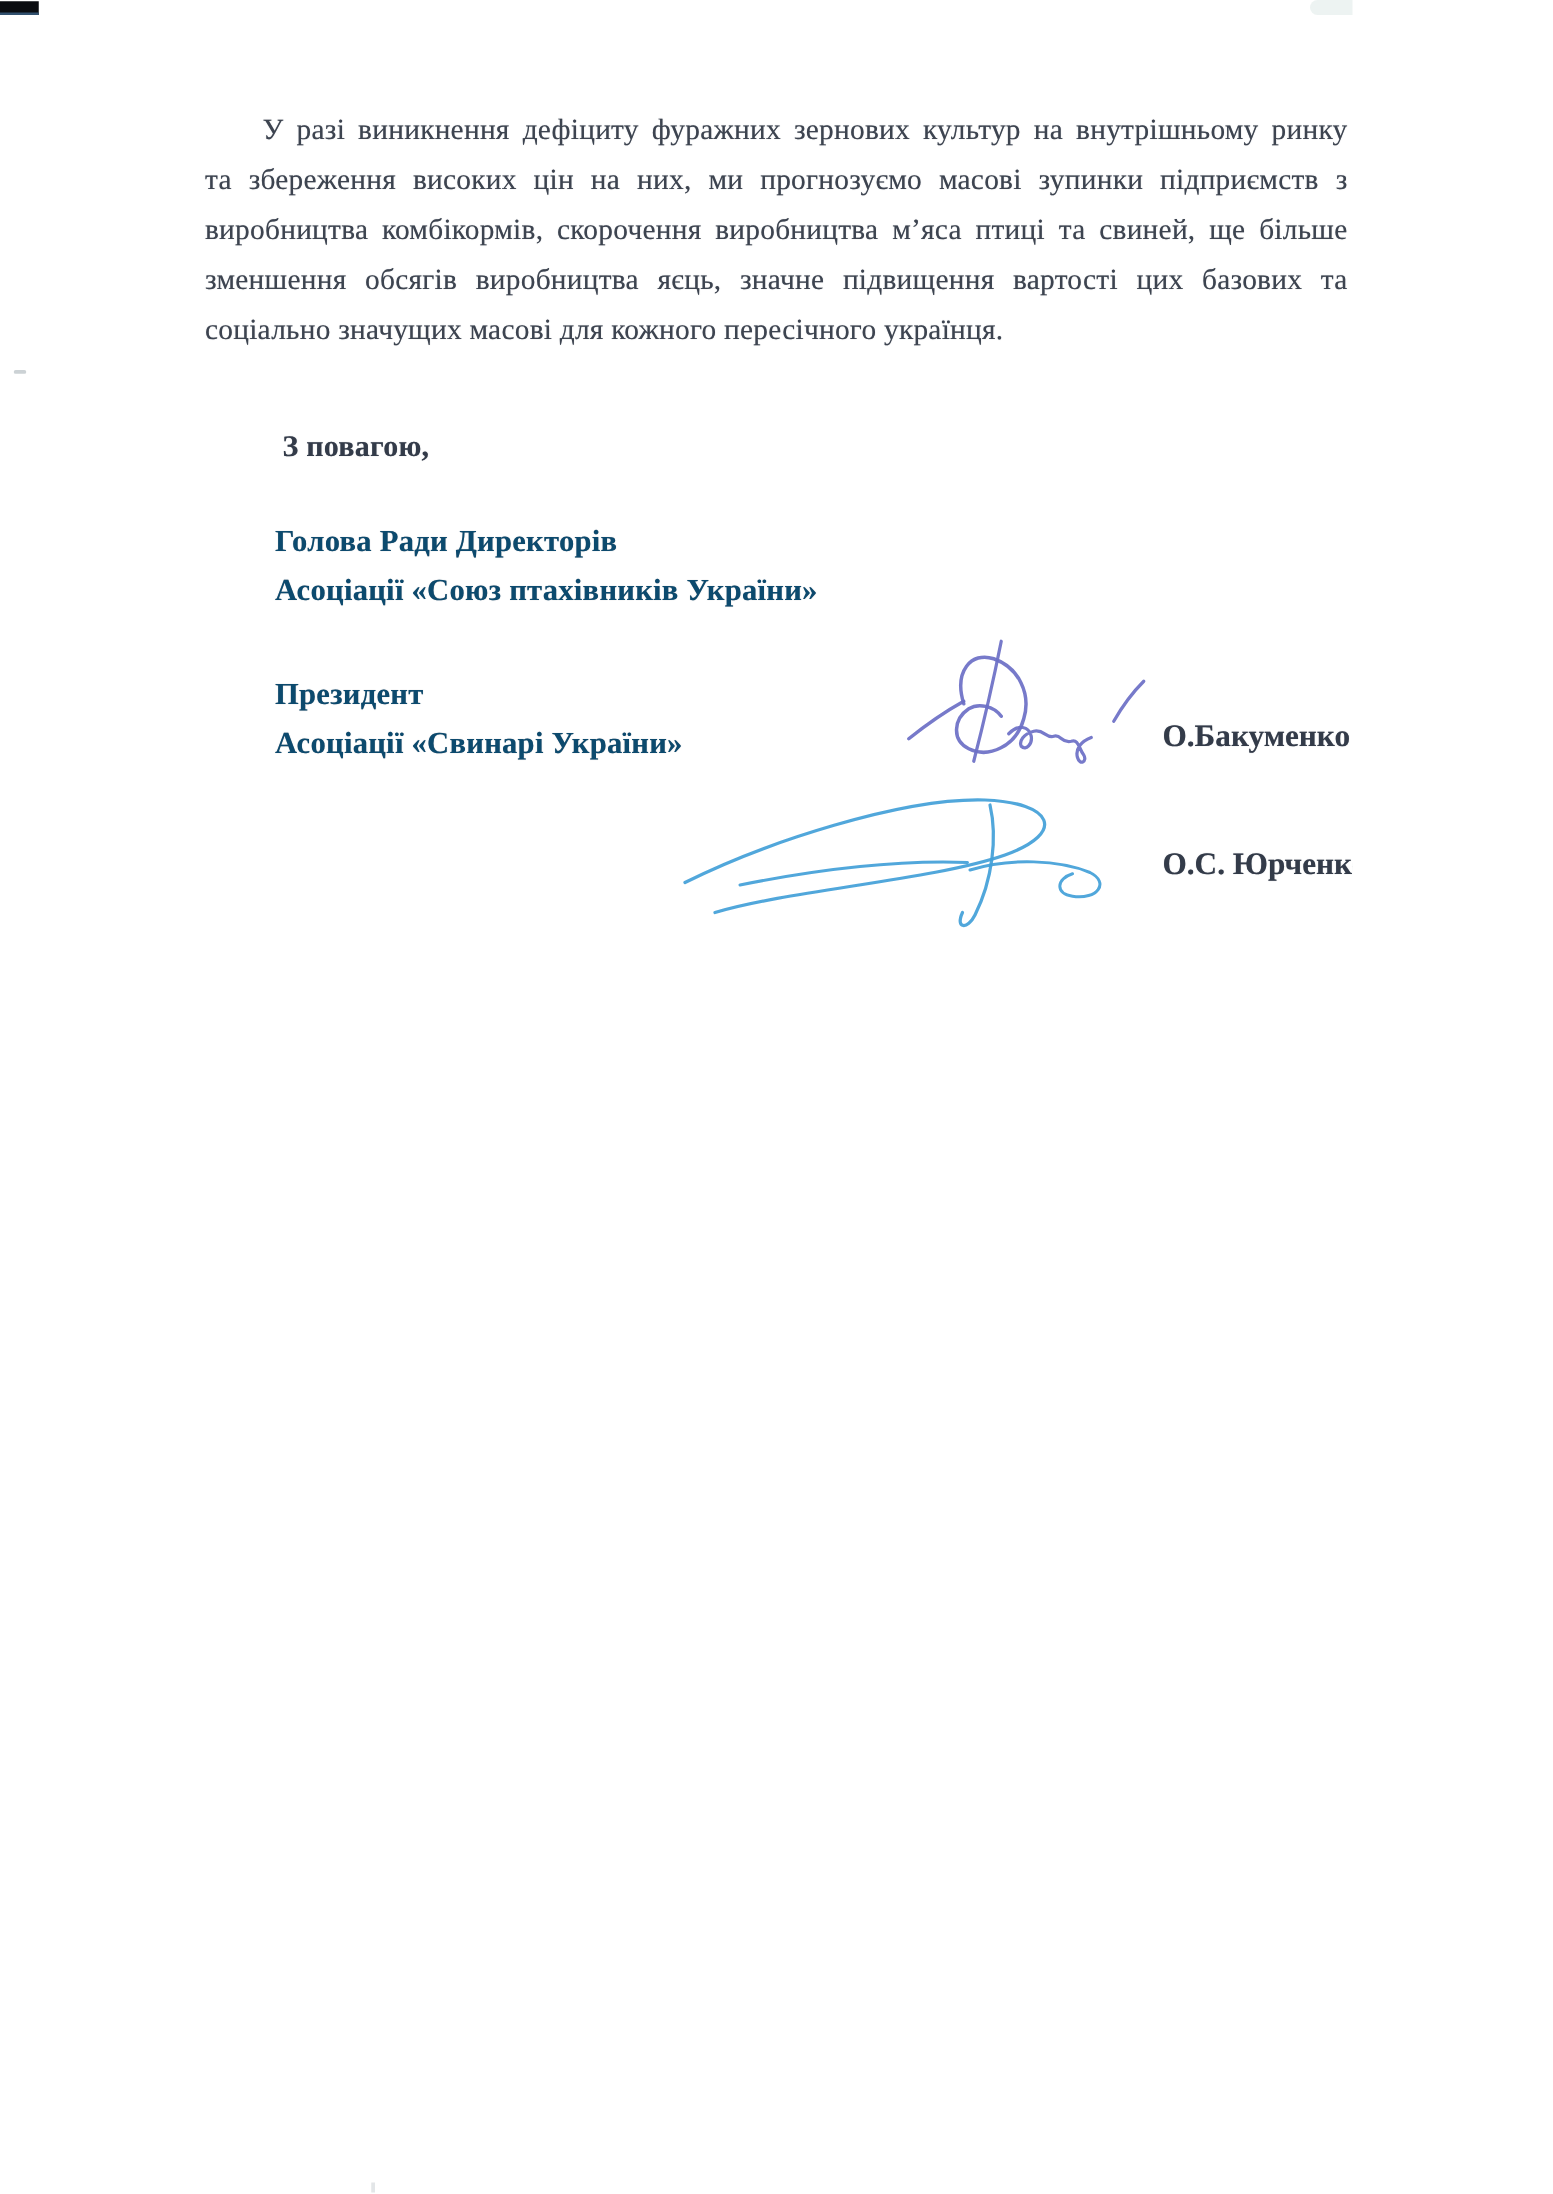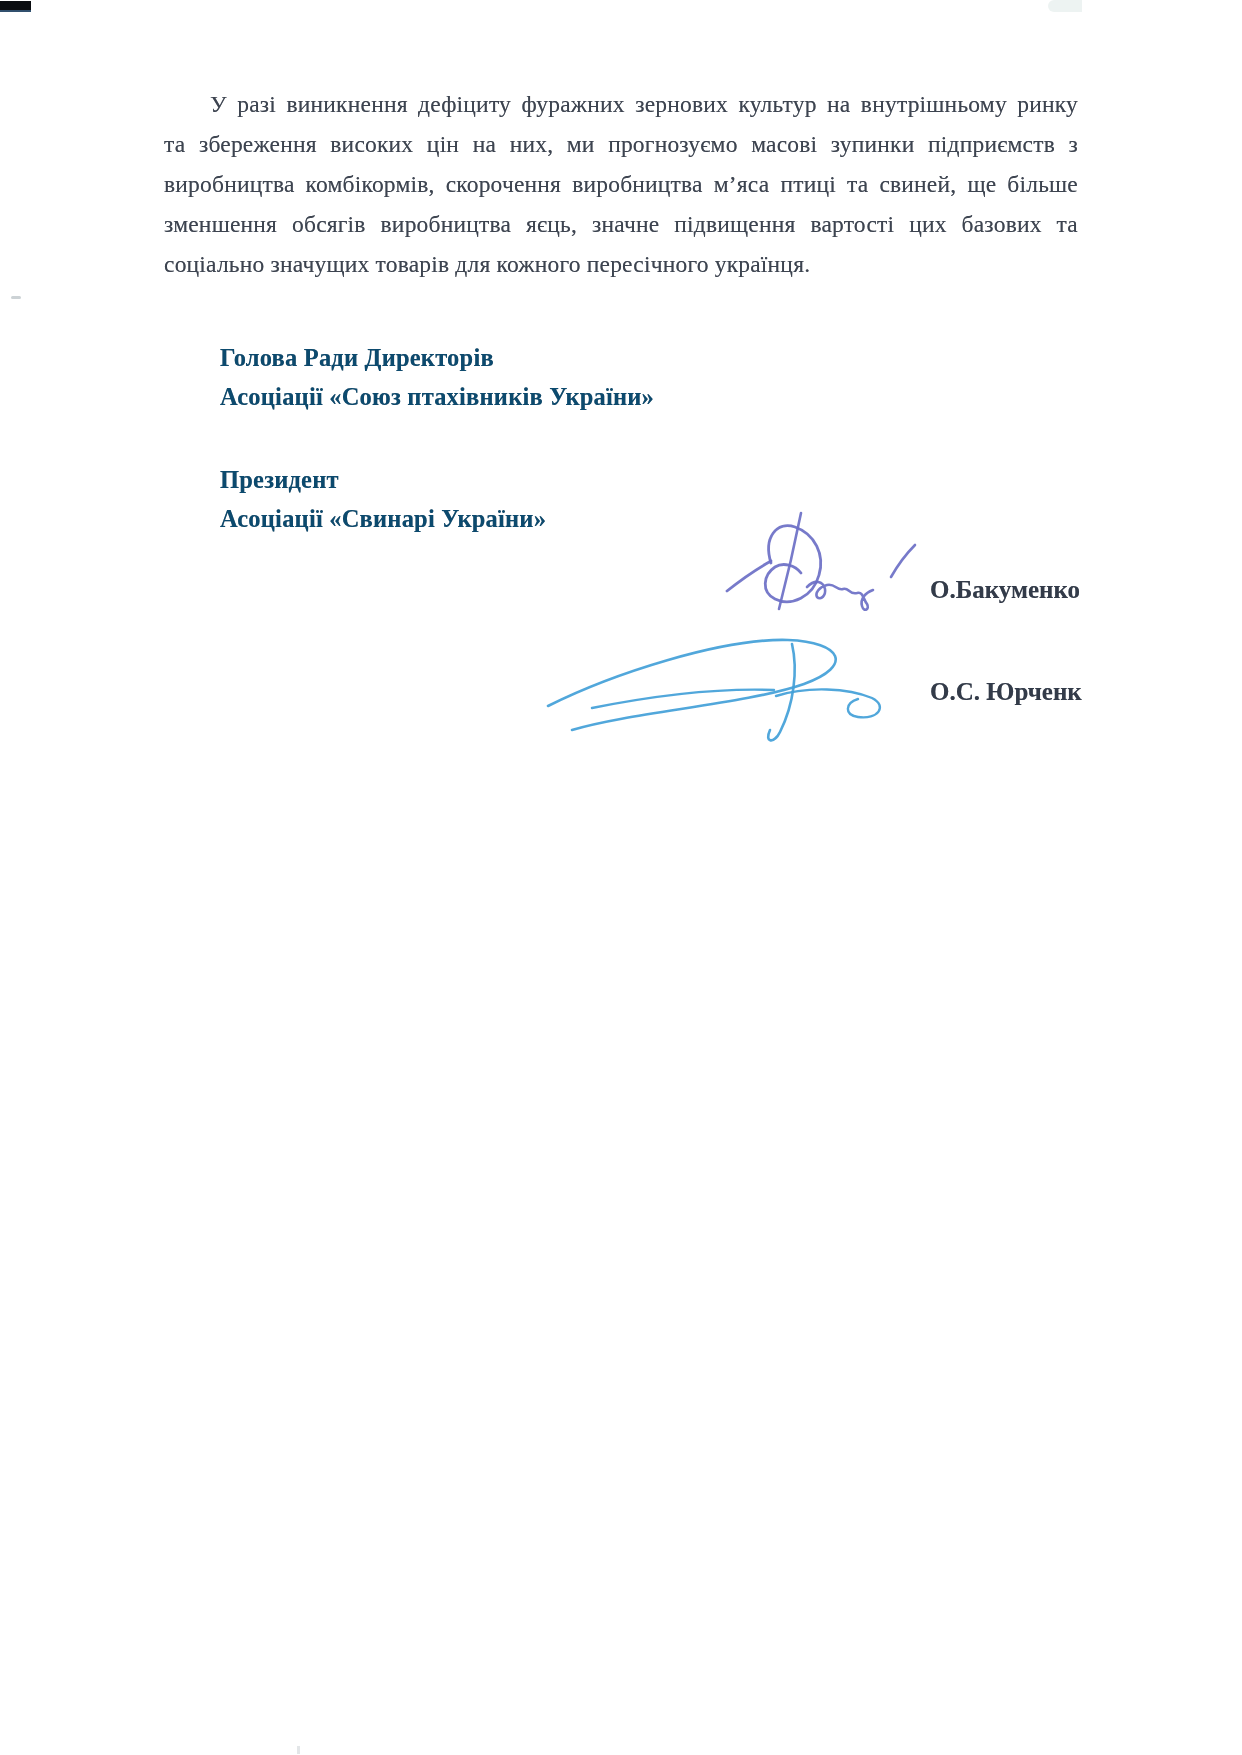--- a/index.html
+++ b/index.html
@@ -118,26 +118,27 @@
   <div class="speck-left" style="background:#ccd2d5;"></div>
   <div class="speck-bottom"></div>
 
   <div class="letter">
 
     <div>
       <div class="line indent-1">У разі виникнення дефіциту фуражних зернових культур на внутрішньому ринку</div>
       <div class="line">та збереження високих цін на них, ми прогнозуємо масові зупинки підприємств з</div>
       <div class="line">виробництва комбікормів, скорочення виробництва м’яса птиці та свиней, ще більше</div>
       <div class="line">зменшення обсягів виробництва яєць, значне підвищення вартості цих базових та</div>
-      <div class="line last">соціально значущих товарів для кожного пересічного українця.</div>
+      <div class="line last">соціально значущих масові для кожного пересічного українця.</div>
     </div>
 
     <div class="para-attachment">
     </div>
 
+    <div class="closing">З повагою,</div>
 
     <div class="sig-titles sig-block-1">
       <div>Голова Ради Директорів</div>
       <div>Асоціації «Союз птахівників України»</div>
     </div>
 
     <div class="sig-titles sig-block-2">
       <div>Президент</div>
       <div>Асоціації «Свинарі України»</div>
     </div>

